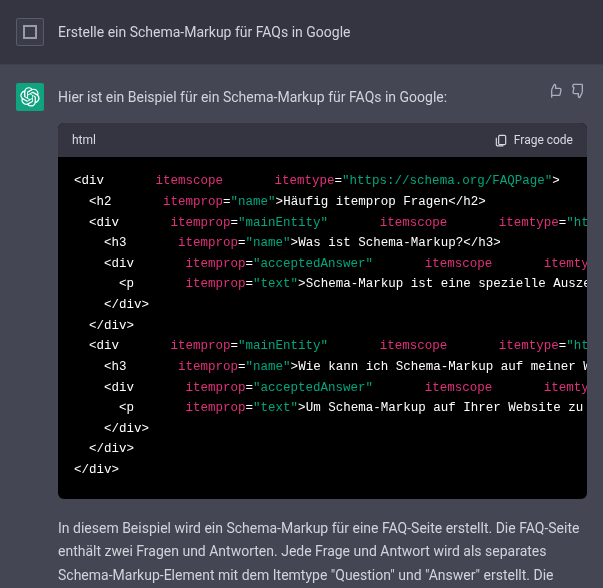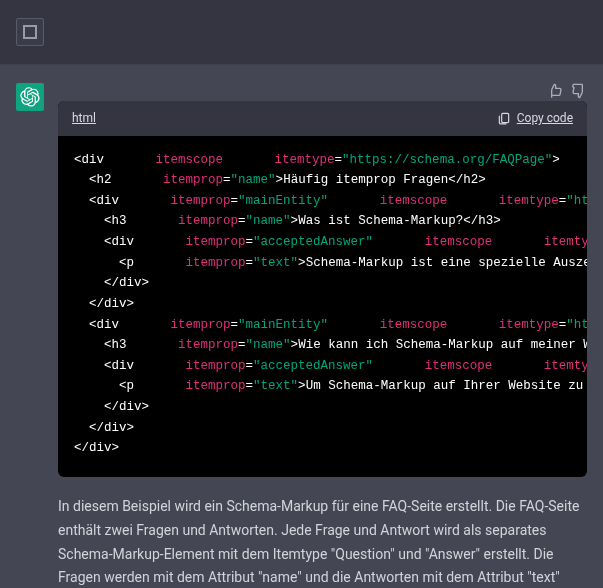--- a/index.html
+++ b/index.html
@@ -69,21 +69,20 @@
     background: #000;
   }
   .code-header {
     background: #343541;
     color: #d9d9e3;
     font-size: 12px;
     padding: 8px 14px;
     display: flex;
     justify-content: space-between;
     align-items: center;
-    text-decoration: underline;
   }
   .copy-btn {
     display: flex;
     align-items: center;
     gap: 6px;
     cursor: pointer;
     color: #d9d9e3;
     font-size: 12px;
   }
   .copy-btn svg { width: 14px; height: 14px; }
@@ -106,29 +105,31 @@
     color: #d1d5db;
   }
 </style>
 </head>
 <body>
 
 <div class="msg-row msg-user">
   <div class="avatar avatar-user">
     <div class="avatar-user-inner"></div>
   </div>
+  <div class="msg-content">Erstelle ein Schema-Markup für FAQs in Google</div>
 </div>
 
 <div class="msg-row msg-assistant">
   <div class="avatar avatar-assistant">
     <svg viewBox="0 0 41 41">
         <path fill="#fff" d="M37.5 16.8a9.9 9.9 0 0 0-.9-8.1 10 10 0 0 0-10.8-4.8A9.9 9.9 0 0 0 18.4.4 10 10 0 0 0 8.8 7.3a9.9 9.9 0 0 0-6.6 4.8 10 10 0 0 0 1.2 11.7 9.9 9.9 0 0 0 .9 8.1 10 10 0 0 0 10.8 4.8 9.9 9.9 0 0 0 7.4 3.3 10 10 0 0 0 9.5-6.9 9.9 9.9 0 0 0 6.6-4.8 10 10 0 0 0-1.2-11.7ZM22.5 37.4a7.4 7.4 0 0 1-4.8-1.7l.2-.1 8-4.6a1.3 1.3 0 0 0 .7-1.1V18.6l3.4 1.9v9.3a7.4 7.4 0 0 1-7.5 7.5ZM6.5 30.5a7.4 7.4 0 0 1-.9-5l.2.1 8 4.6a1.3 1.3 0 0 0 1.3 0l9.8-5.6v3.9L16.8 33a7.4 7.4 0 0 1-10.2-2.7Zm-2.1-17.2a7.4 7.4 0 0 1 3.9-3.3v9.5a1.3 1.3 0 0 0 .7 1.1l9.8 5.6-3.4 2-8-4.6a7.4 7.4 0 0 1-2.9-10.3Zm27.6 6.4-9.8-5.6 3.4-2 8 4.6a7.4 7.4 0 0 1-1.1 13.4v-9.5a1.3 1.3 0 0 0-.6-1.1Zm3.4-5.1-.2-.1-8-4.6a1.3 1.3 0 0 0-1.3 0l-9.8 5.6v-3.9L24.2 7a7.4 7.4 0 0 1 11.2 7.6ZM14.5 21.4l-3.4-2v-9.3a7.4 7.4 0 0 1 12.2-5.7l-.2.1-8 4.6a1.3 1.3 0 0 0-.7 1.1v11.2Zm1.8-4 4.4-2.5 4.4 2.5v5l-4.4 2.5-4.4-2.5Z"></path>
       </svg>
   </div>
   <div class="msg-content">
+    <div>Hier ist ein Beispiel für ein Schema-Markup für FAQs in Google:</div>
 
     <div class="feedback">
       <span>
         <svg viewBox="0 0 24 24" fill="none" stroke="currentColor" stroke-width="2">
             <path d="M7 10v12M7 10l4-8a2 2 0 0 1 2 2v4h6a2 2 0 0 1 2 2l-1.4 7a2 2 0 0 1-2 1.6H7"></path>
           </svg>
       </span>
       <span>
         <svg viewBox="0 0 24 24" fill="none" stroke="currentColor" stroke-width="2">
             <path d="M17 14V2M17 14l-4 8a2 2 0 0 1-2-2v-4H5a2 2 0 0 1-2-2l1.4-7A2 2 0 0 1 6.4 2H17"></path>
@@ -137,21 +138,21 @@
     </div>
 
     <div class="code-block">
       <div class="code-header">
         <span>html</span>
         <span class="copy-btn">
           <svg viewBox="0 0 24 24" fill="none" stroke="currentColor" stroke-width="2">
               <rect x="8" y="4" width="12" height="16" rx="2"></rect>
               <path d="M4 8v12a2 2 0 0 0 2 2h10"></path>
             </svg>
-          <span>Copy code</span>
+          <span>Frage code</span>
         </span>
       </div>
       <div class="code-body"><span class="c-wh">&lt;</span><span class="c-wh">div</span> <span class="c-pk">itemscope</span> <span class="c-pk">itemtype</span><span class="c-wh">=</span><span class="c-gr">"https://schema.org/FAQPage"</span><span class="c-wh">&gt;</span>
   <span class="c-wh">&lt;</span><span class="c-wh">h2</span> <span class="c-pk">itemprop</span><span class="c-wh">=</span><span class="c-gr">"name"</span><span class="c-wh">&gt;</span><span class="c-wh">Häufig itemprop Fragen</span><span class="c-wh">&lt;</span><span class="c-wh">/h2</span><span class="c-wh">&gt;</span>
   <span class="c-wh">&lt;</span><span class="c-wh">div</span> <span class="c-pk">itemprop</span><span class="c-wh">=</span><span class="c-gr">"mainEntity"</span> <span class="c-pk">itemscope</span> <span class="c-pk">itemtype</span><span class="c-wh">=</span><span class="c-gr">"https://schema.org/Questio</span>
     <span class="c-wh">&lt;</span><span class="c-wh">h3</span> <span class="c-pk">itemprop</span><span class="c-wh">=</span><span class="c-gr">"name"</span><span class="c-wh">&gt;</span><span class="c-wh">Was ist Schema-Markup?</span><span class="c-wh">&lt;</span><span class="c-wh">/h3</span><span class="c-wh">&gt;</span>
     <span class="c-wh">&lt;</span><span class="c-wh">div</span> <span class="c-pk">itemprop</span><span class="c-wh">=</span><span class="c-gr">"acceptedAnswer"</span> <span class="c-pk">itemscope</span> <span class="c-pk">itemtype</span><span class="c-wh">=</span><span class="c-gr">"https://schema.org/A</span>
       <span class="c-wh">&lt;</span><span class="c-wh">p</span> <span class="c-pk">itemprop</span><span class="c-wh">=</span><span class="c-gr">"text"</span><span class="c-wh">&gt;</span><span class="c-wh">Schema-Markup ist eine spezielle Auszeichnungsspra</span>
     <span class="c-wh">&lt;</span><span class="c-wh">/div</span><span class="c-wh">&gt;</span>
   <span class="c-wh">&lt;</span><span class="c-wh">/div</span><span class="c-wh">&gt;</span>

